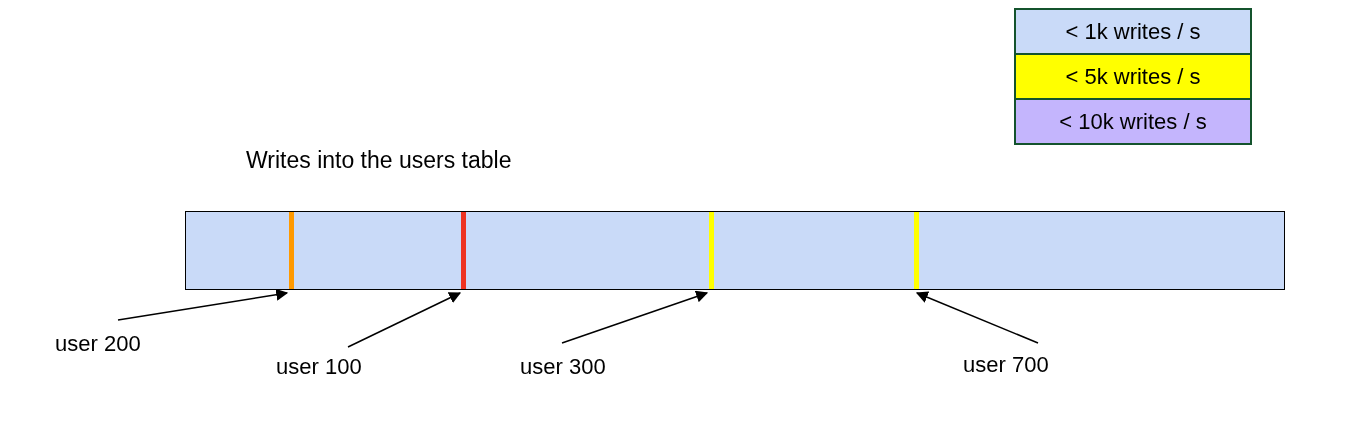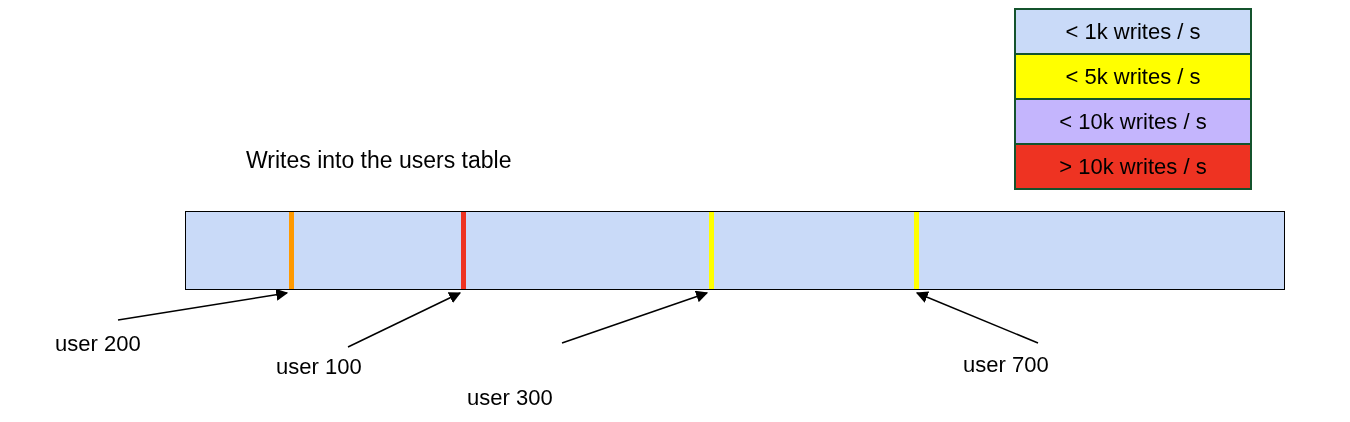--- a/index.html
+++ b/index.html
@@ -72,23 +72,20 @@
 <div class="legend">
   <div class="legend-item" style="background-color: rgb(201, 218, 248);">
     <span>&lt; 1k writes / s</span>
   </div>
   <div class="legend-item" style="background-color: rgb(255, 255, 0);">
     <span>&lt; 5k writes / s</span>
   </div>
   <div class="legend-item" style="background-color: #c4b5fd;">
     <span>&lt; 10k writes / s</span>
   </div>
-  <div class="legend-item" style="background-color: rgb(238, 51, 34);">
-    <span>&gt; 10k writes / s</span>
-  </div>
 </div>
 
 <div class="bar" style="background-color: rgb(201, 218, 248);">
   <div class="marker" style="left: 103px; background-color: rgb(255, 153, 0);"></div>
   <div class="marker" style="left: 275px; background-color: rgb(238, 51, 34);"></div>
   <div class="marker" style="left: 523px; background-color: rgb(255, 255, 0);"></div>
   <div class="marker" style="left: 728px; background-color: rgb(255, 255, 0);"></div>
 </div>
 
 <svg class="overlay" width="1350" height="422">
@@ -98,14 +95,14 @@
     </marker>
   </defs>
   <line x1="118" y1="320" x2="287" y2="293" stroke="#000000" stroke-width="1.5" marker-end="url(#arrowhead)"></line>
   <line x1="348" y1="347" x2="460" y2="293" stroke="#000000" stroke-width="1.5" marker-end="url(#arrowhead)"></line>
   <line x1="562" y1="343" x2="707" y2="293" stroke="#000000" stroke-width="1.5" marker-end="url(#arrowhead)"></line>
   <line x1="1038" y1="343" x2="917" y2="293" stroke="#000000" stroke-width="1.5" marker-end="url(#arrowhead)"></line>
 </svg>
 
 <div class="user-label" style="left:55px;top:331px;">user 200</div>
 <div class="user-label" style="left:276px;top:354px;">user 100</div>
-<div class="user-label" style="left:467px;top:354px;margin-top:31px;">user 300</div>
+<div class="user-label" style="left:520px;top:354px;">user 300</div>
 <div class="user-label" style="left:963px;top:352px;">user 700</div>
 
 </body></html>

